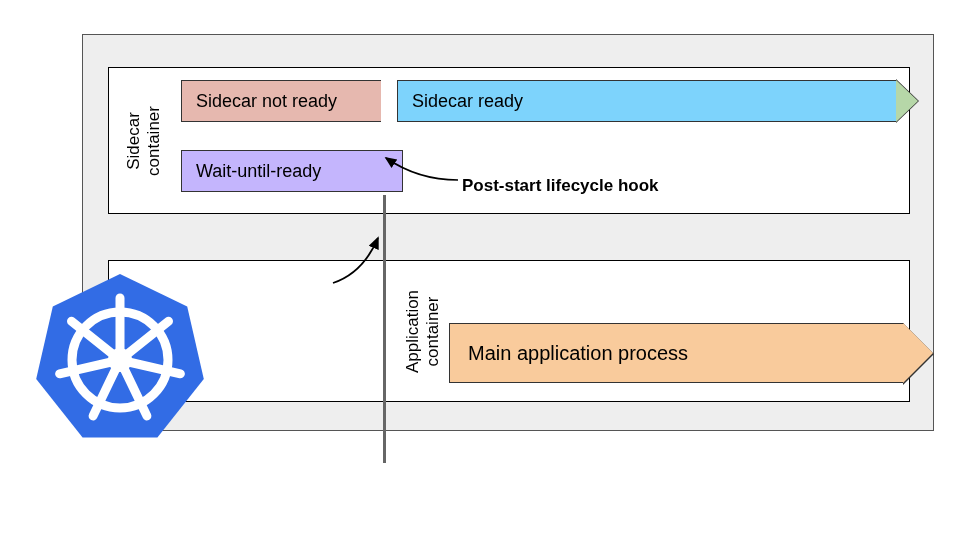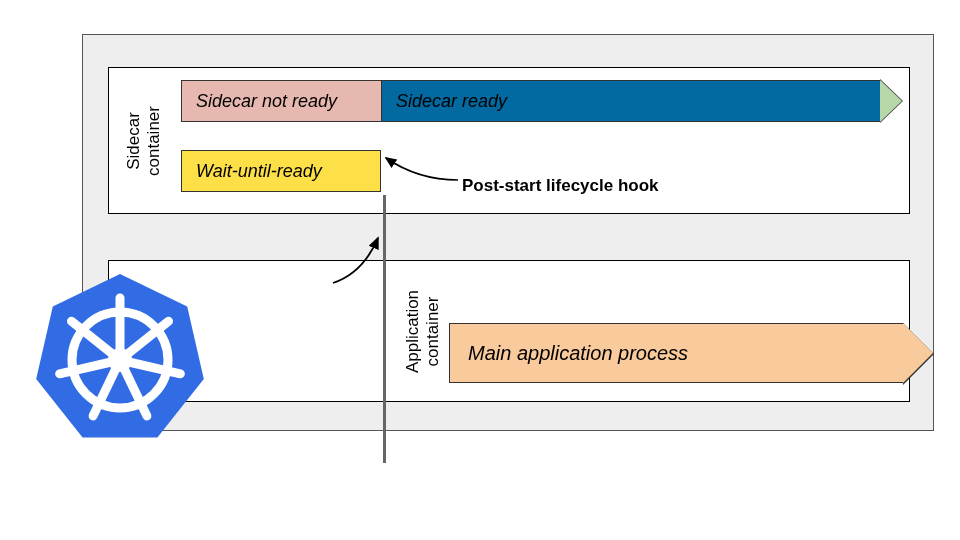--- a/index.html
+++ b/index.html
@@ -42,21 +42,20 @@
 
   .bar {
     position: absolute;
     height: 42px;
     border: 1px solid #333;
     display: flex;
     align-items: center;
     padding-left: 14px;
     font-size: 18px;
     box-sizing: border-box;
-    font-style: italic;
   }
   .arrow-right::after {
     content: "";
     position: absolute;
     right: -22px;
     top: -1px;
     width: 0; height: 0;
     border-top: 21px solid transparent;
     border-bottom: 21px solid transparent;
     border-left: 22px solid currentColor;
@@ -66,23 +65,23 @@
     position: absolute;
     right: -23px;
     top: -2px;
     width: 0; height: 0;
     border-top: 22px solid transparent;
     border-bottom: 22px solid transparent;
     border-left: 23px solid #333;
   }
 
   .notready  { left: 72px; top: 12px; width: 200px; background:#e6b8af; border-right:none; }
-  .ready     { left: 272px; top: 12px; width: 500px; background:#0369a1; color:#b6d7a8; }
+  .ready     { left: 288px; top: 12px; width: 500px; background:#7dd3fc; color:#b6d7a8; }
   .ready span{ color:#000; }
-  .wait      { left: 72px; top: 82px; width: 200px; background:#fde047; }
+  .wait      { left: 72px; top: 82px; width: 222px; background:#c4b5fd; }
 
   .mainproc  { left: 55px; top: 40px; width: 455px; height: 60px; background:#f9cb9c; color:#f9cb9c;
                padding-left:18px; font-size:20px;margin-top:22px; }
   .mainproc span { color:#000; }
   .mainproc.arrow-right::after { border-top-width:30px; border-bottom-width:30px; border-left-width:30px; right:-30px; }
   .mainproc.arrow-right-border::before { border-top-width:31px; border-bottom-width:31px; border-left-width:31px; right:-31px; top:-1px; }
 
   .vline {
     position: absolute; left: 300px; top:160px; width:0; height:268px;
     border-left: 3px solid #666;

